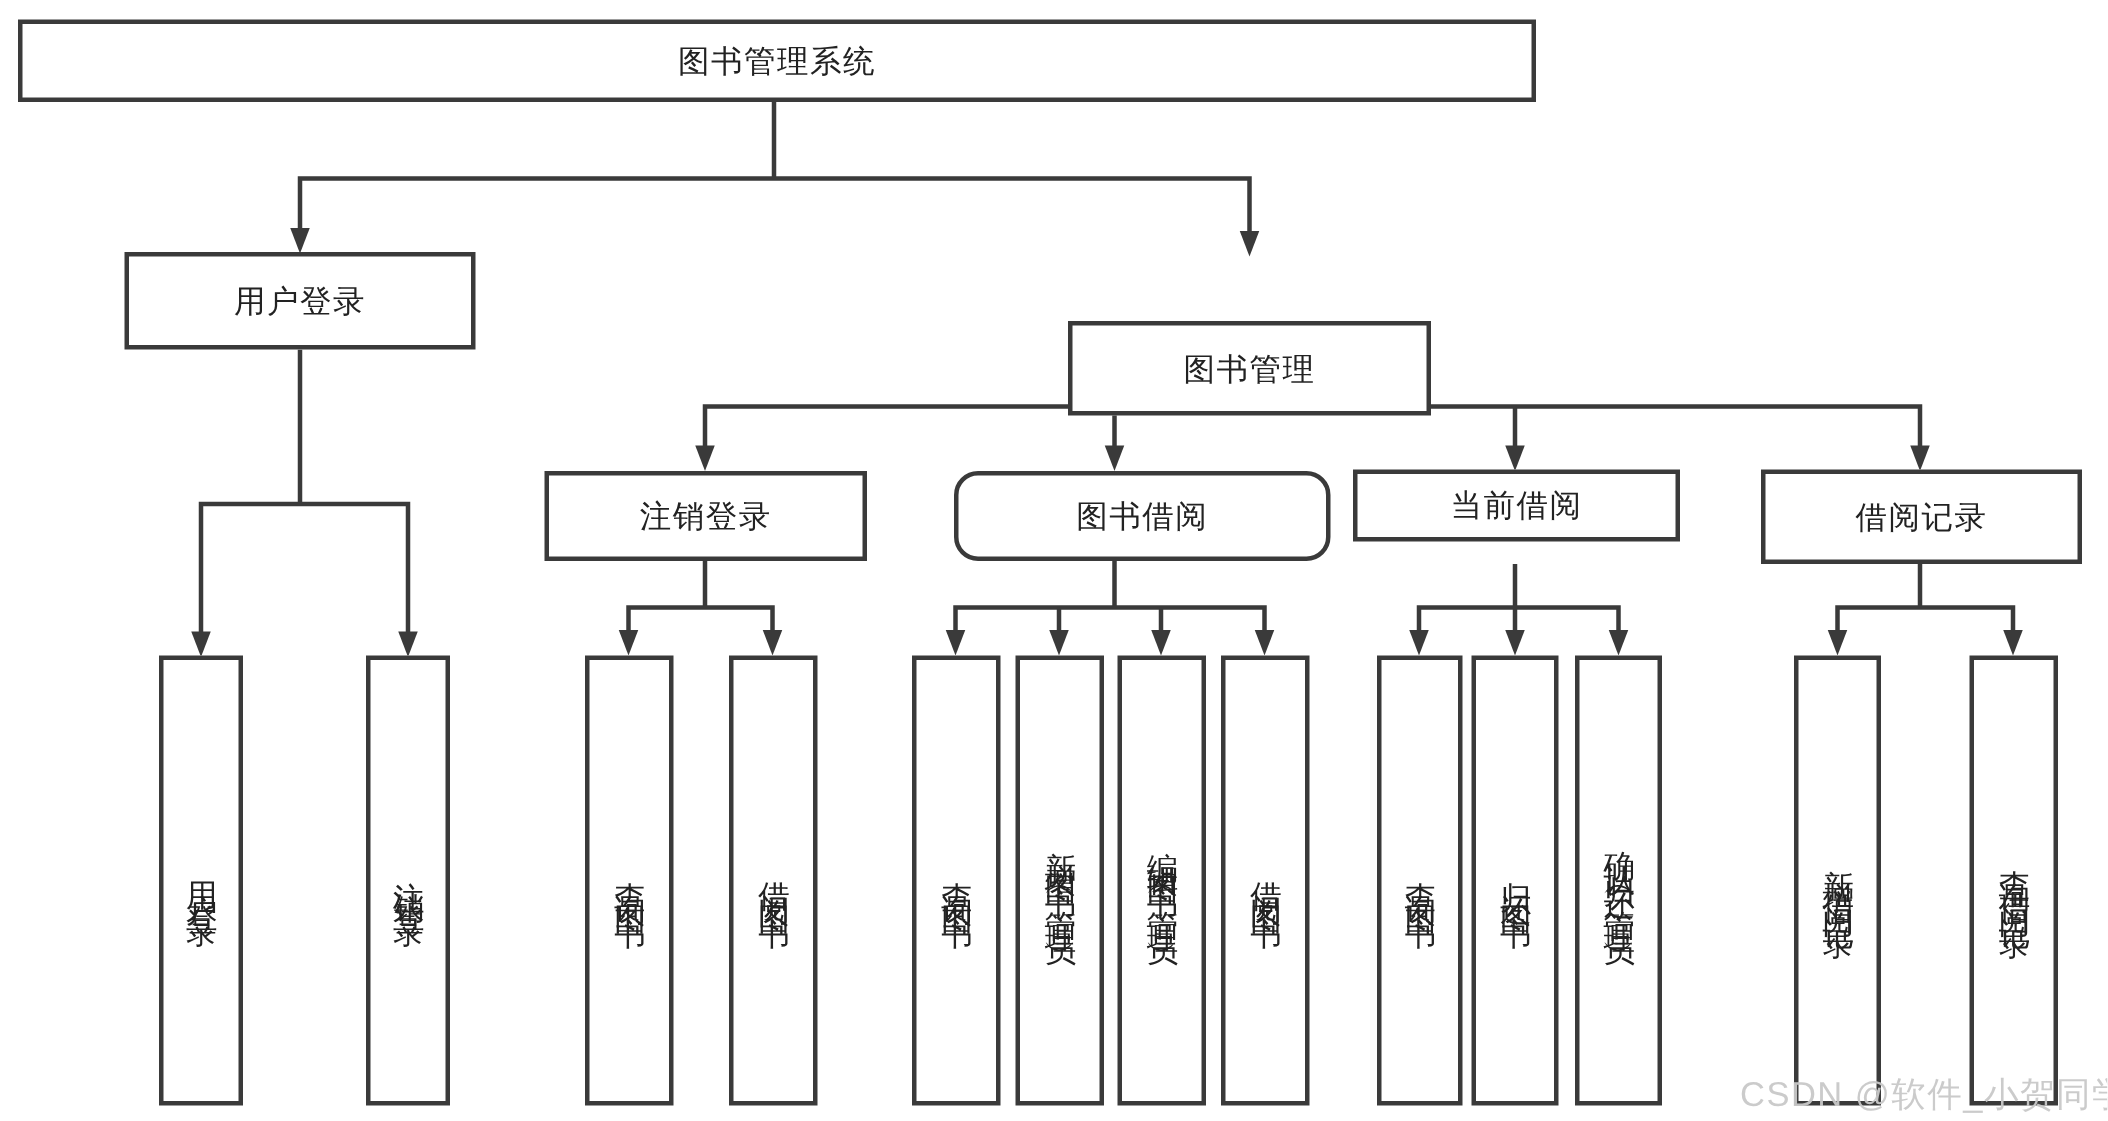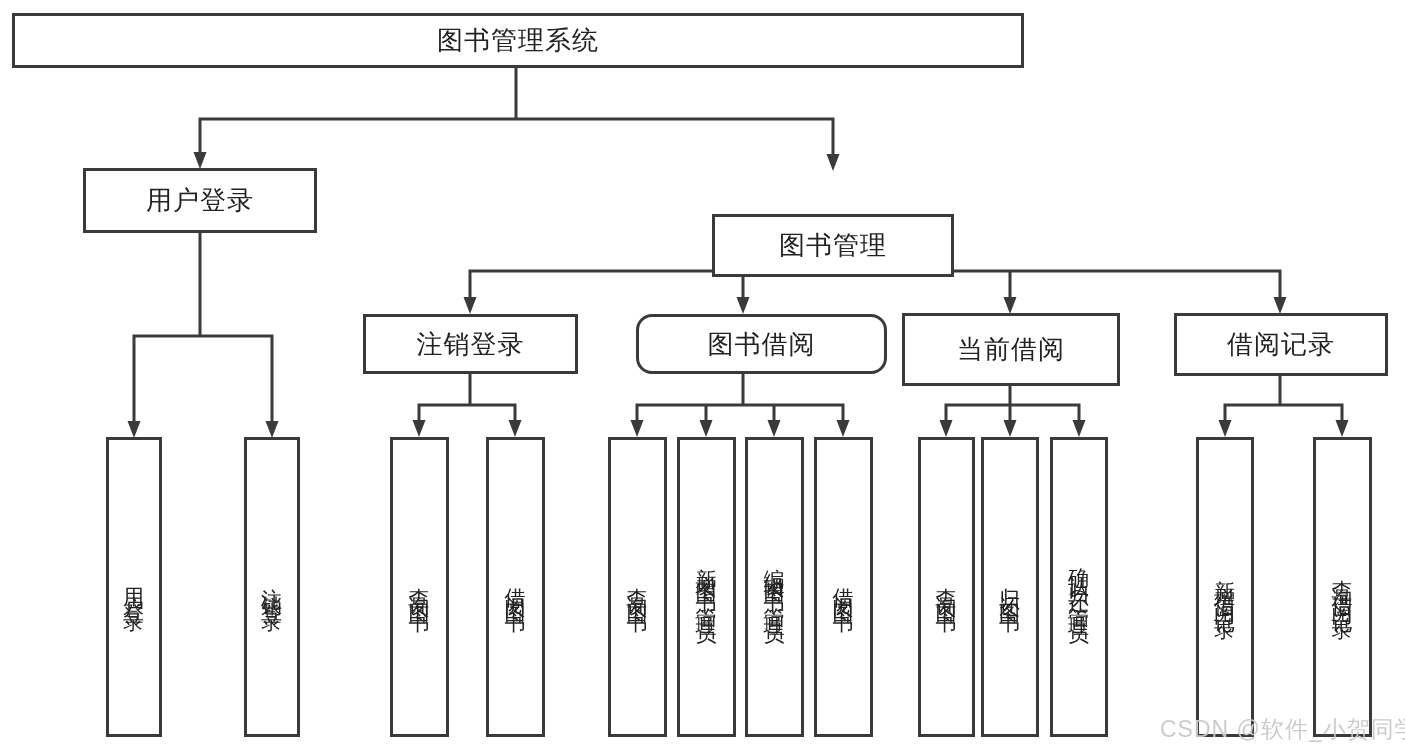--- a/index.html
+++ b/index.html
@@ -17,21 +17,21 @@
     overflow:hidden;
   }
   .connectors{position:absolute;left:0;top:0;width:1405px;height:747px;}
   .connectors path{stroke:var(--line);stroke-width:3;fill:none;}
   .connectors polygon{fill:var(--line);stroke:none;}
   .node{
     position:absolute;box-sizing:border-box;
     border:3px solid var(--line);
     background:var(--background);
     display:flex;align-items:center;justify-content:center;
-    font-size:26px;color:var(--text);
+    font-size:21px;color:var(--text);
     letter-spacing:1px;
     white-space:nowrap;
   }
   .vnode{
     position:absolute;box-sizing:border-box;
     border:3px solid var(--line);
     background:var(--background);
     display:flex;align-items:center;justify-content:center;
     writing-mode:vertical-rl;text-orientation:mixed;
     font-size:21px;color:var(--text);
@@ -80,21 +80,21 @@
     <polygon points="1335.5,420 1348.5,420 1342,437"></polygon>
   </svg>
 
   <div class="node" style="left:12px;top:13px;width:1012px;height:55px;">图书管理系统</div>
 
   <div class="node" style="left:83px;top:168px;width:234px;height:65px;">用户登录</div>
   <div class="node" style="left:712px;top:170px;width:242px;height:63px;margin-top:44px;">图书管理</div>
 
   <div class="node" style="left:363px;top:314px;width:215px;height:60px;">注销登录</div>
   <div class="node" style="left:636px;top:314px;width:251px;height:60px;border-radius:16px;">图书借阅</div>
-  <div class="node" style="left:902px;top:313px;width:218px;height:73px;">当前借阅</div>
+  <div class="node" style="left:902px;top:313px;width:218px;height:48px;">当前借阅</div>
   <div class="node" style="left:1174px;top:313px;width:214px;height:63px;">借阅记录</div>
 
   <div class="vnode" style="left:106px;top:437px;width:56px;height:300px;">用户登录</div>
   <div class="vnode" style="left:244px;top:437px;width:56px;height:300px;">注销登录</div>
 
   <div class="vnode" style="left:390px;top:437px;width:59px;height:300px;">查询图书</div>
   <div class="vnode" style="left:486px;top:437px;width:59px;height:300px;">借阅图书</div>
 
   <div class="vnode" style="left:608px;top:437px;width:59px;height:300px;">查询图书</div>
   <div class="vnode" style="left:677px;top:437px;width:59px;height:300px;">新增图书（管理员）</div>

